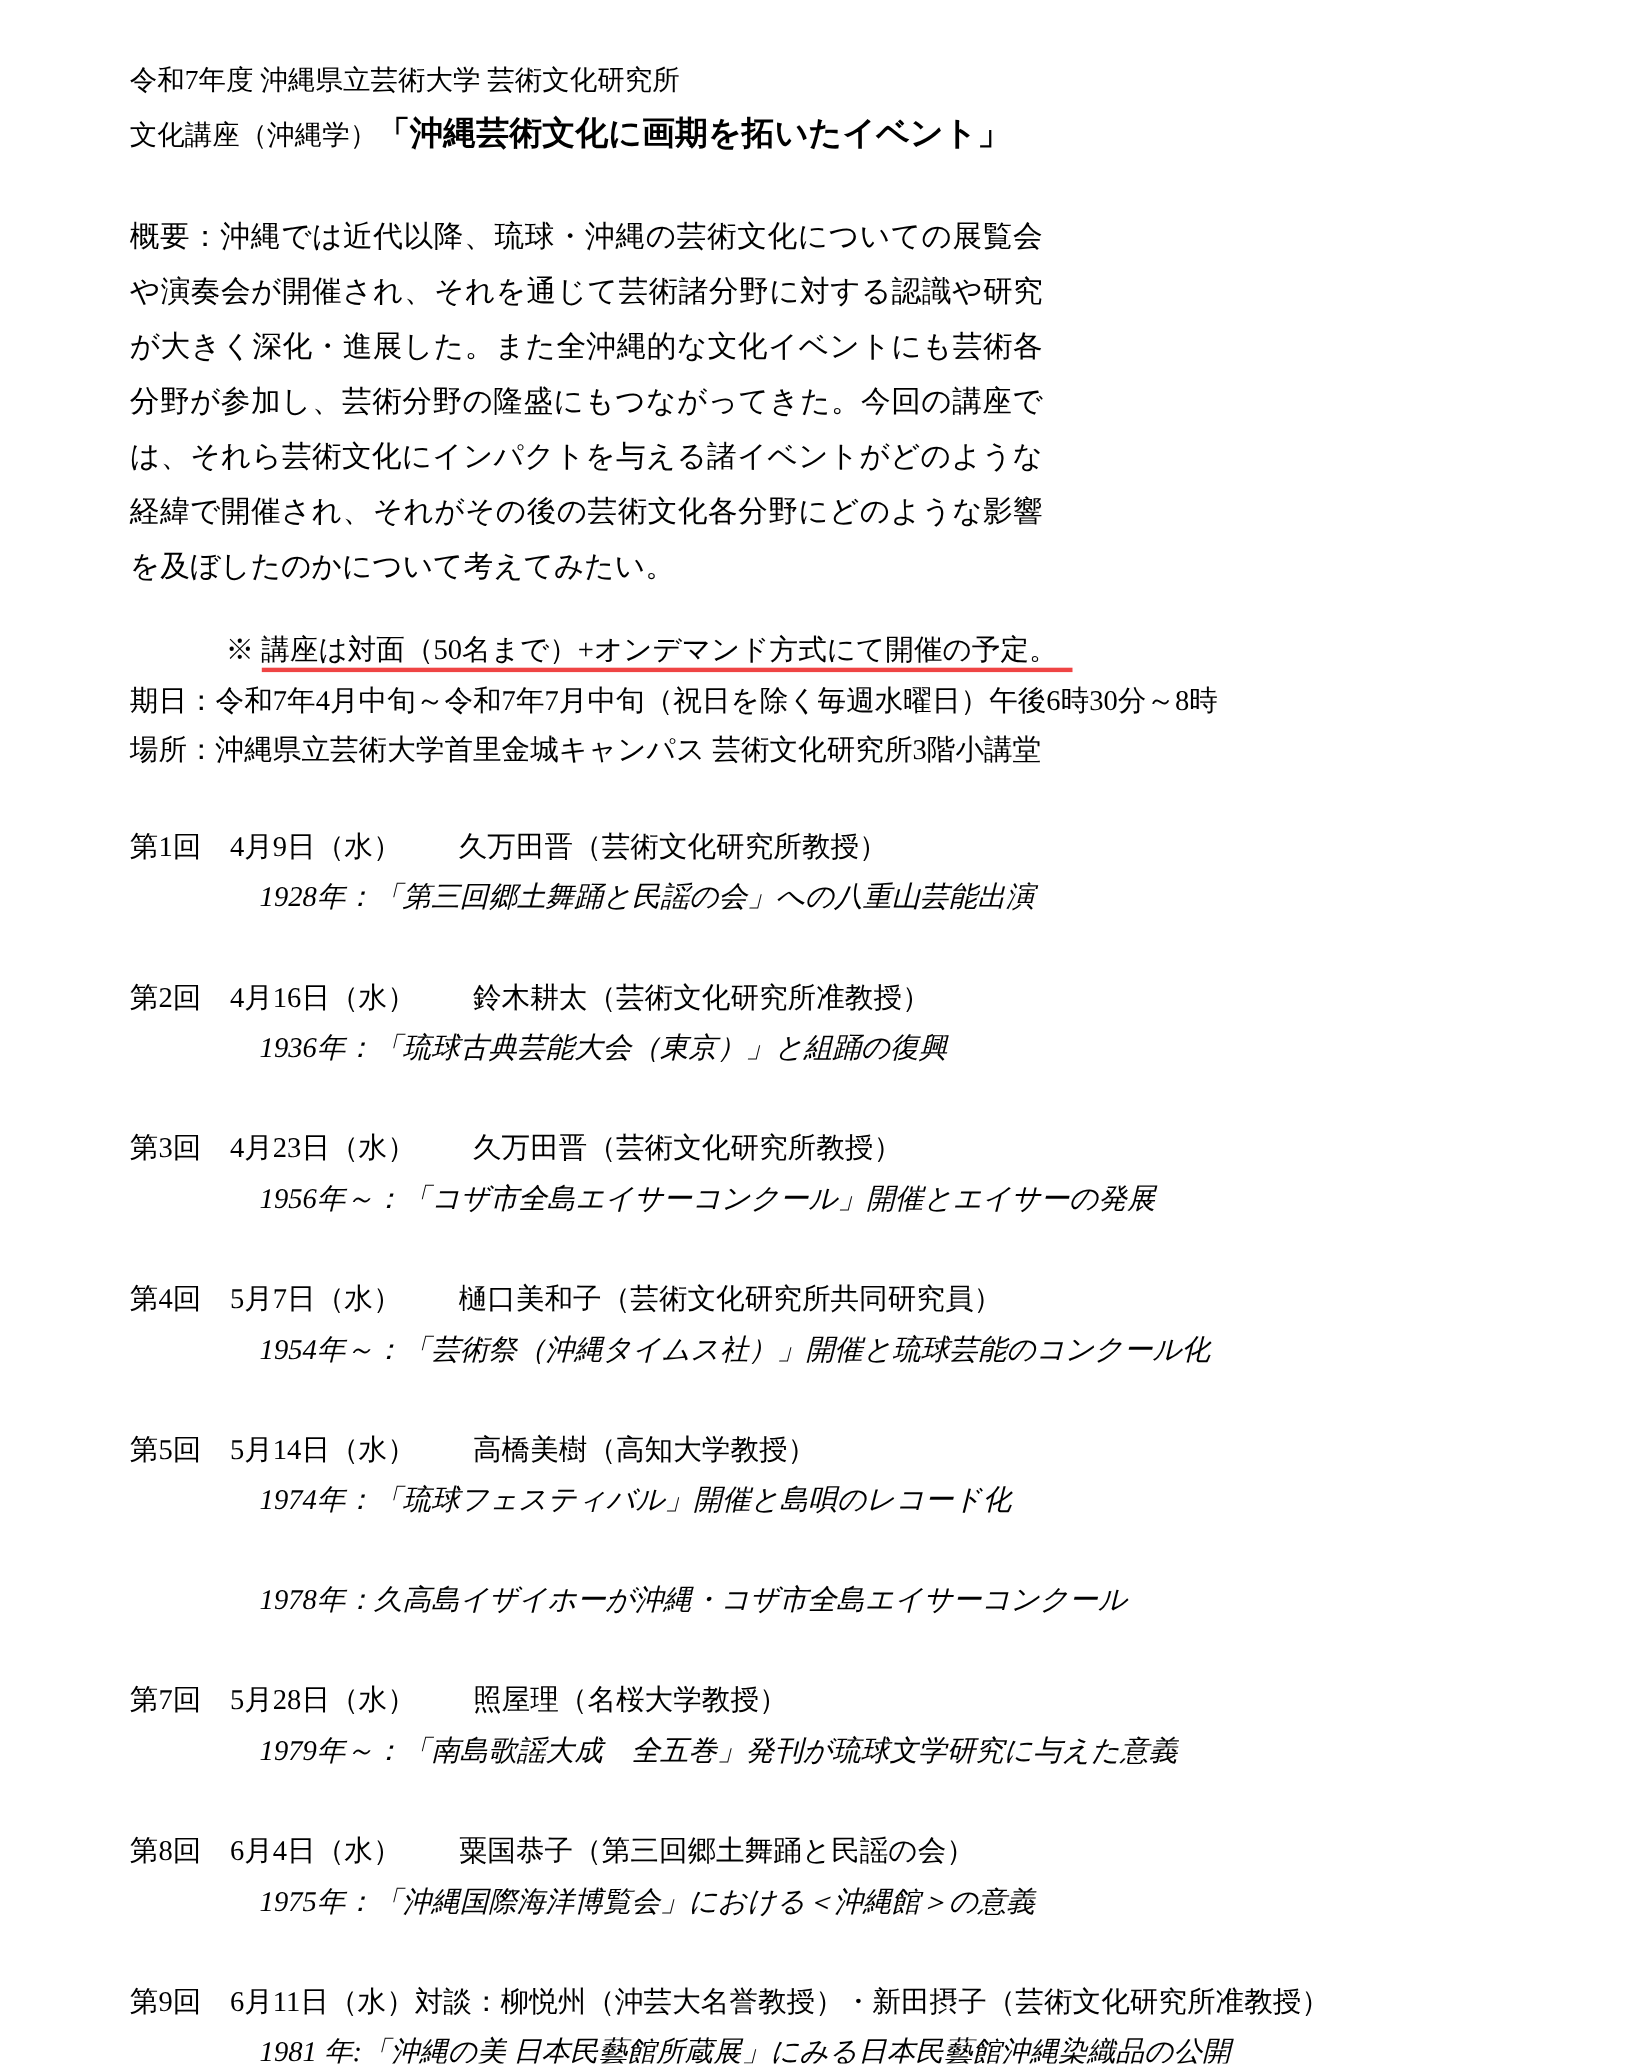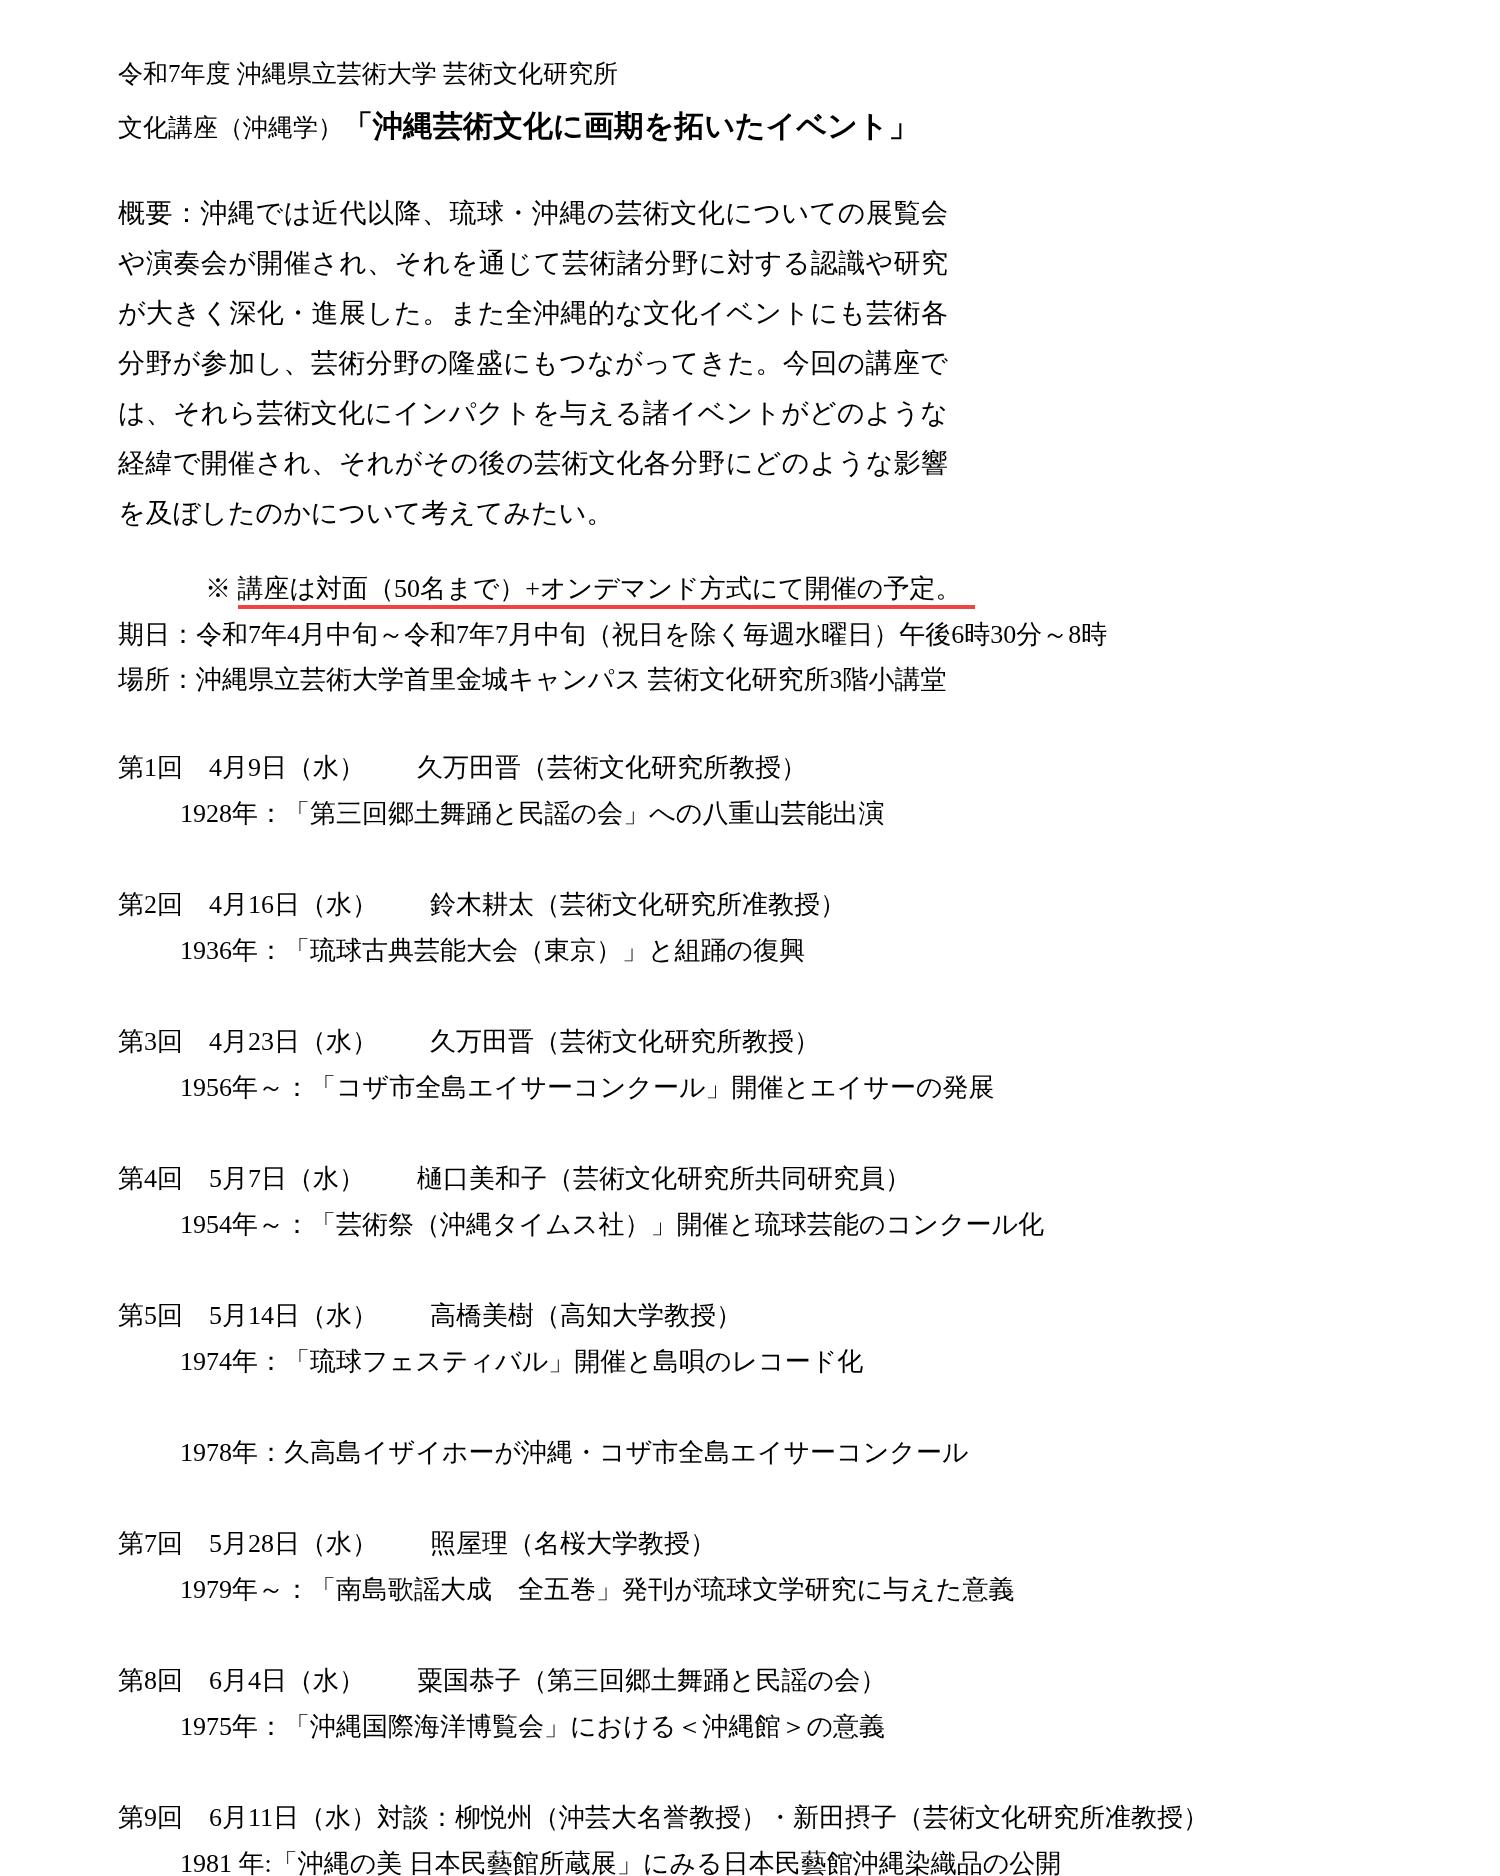--- a/index.html
+++ b/index.html
@@ -19,23 +19,23 @@
     width: 1228px;
     height: 1876px;
     padding: 57px 280px 0 118px;
   }
   .header-line {
     font-size: 25px;
     line-height: 33px;
     white-space: nowrap;
   }
   .title-line {
-    margin-top: 18px;
+    margin-top: 8px;
     font-size: 25px;
-    line-height: 36px;
+    line-height: 48px;
     white-space: nowrap;
   }
   .title-main {
     font-weight: 700;
     font-size: 30px;
   }
   .overview {
     margin-top: 42px;
     font-size: 27px;
     line-height: 50px;
@@ -64,22 +64,23 @@
   }
   .session {
     font-size: 26px;
     line-height: 46px;
     margin-bottom: 45px;
   }
   .session-heading {
     white-space: nowrap;
   }
   .session-topic {
-    margin-left: 62px;
+    margin-left: 118px;
     white-space: nowrap;
+    font-style: italic;
   }
 </style>
 </head>
 <body>
 
 <div class="page">
 
   <div class="header-line">令和7年度 沖縄県立芸術大学 芸術文化研究所</div>
 
   <div class="title-line">

